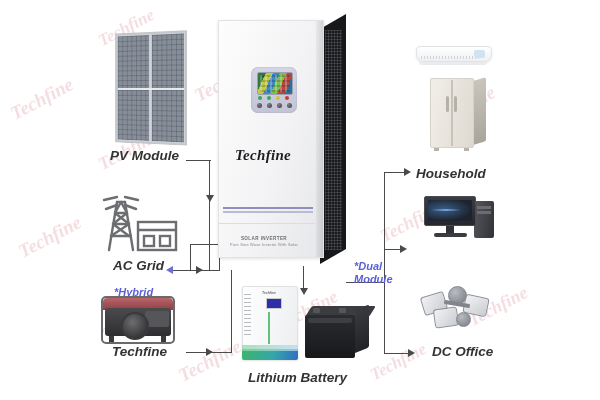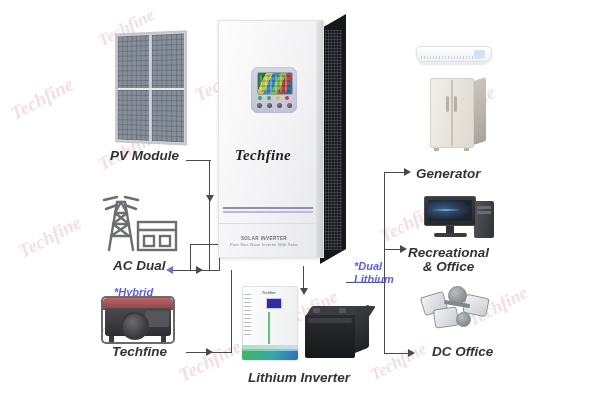--- a/index.html
+++ b/index.html
@@ -216,21 +216,21 @@
         <path d="M4 8 L17 5 M38 8 L25 5"></path>
       </g>
       <g stroke="#6d6e72" stroke-width="2.4" fill="none">
         <rect x="38" y="30" width="38" height="28"></rect>
         <path d="M38 38 L76 38"></path>
         <rect x="44" y="44" width="10" height="10"></rect>
         <rect x="60" y="44" width="10" height="10"></rect>
       </g>
     </svg>
   </div>
-  <div class="lbl big" style="left:113px;top:258px;">AC Dual</div>
+  <div class="lbl big" style="left:113px;top:258px;">AC Grid</div>
   <div class="sub" style="left:114px;top:286px;">*Hybrid</div>
 
   <div class="ln lnh" style="left:172px;top:270px;width:48px;"></div>
   <div class="ah ah-l" style="left:166px;top:266px;"></div>
   <div class="ah ah-r" style="left:196px;top:266px;"></div>
   <div class="ln lnv" style="left:219px;top:244px;height:27px;"></div>
   <div class="ln lnh" style="left:190px;top:244px;width:30px;"></div>
   <div class="ln lnv" style="left:190px;top:244px;height:26px;"></div>
 
   <div id="gen">
@@ -288,57 +288,53 @@
     <div class="base"></div>
   </div>
   <div id="leadbat">
     <div class="top"></div>
     <div class="side"></div>
     <div class="front"></div>
     <div class="hl"></div>
     <div class="term" style="left:8px;"></div>
     <div class="term" style="left:34px;"></div>
   </div>
-  <div class="lbl big" style="left:248px;top:370px;">Lithium Inverter</div>
+  <div class="lbl big" style="left:248px;top:370px;">Lithium Battery</div>
 
   <div class="ln lnv" style="left:303px;top:266px;height:26px;"></div>
   <div class="ah ah-d" style="left:300px;top:288px;"></div>
 
   <div id="ac">
     <div class="unit">
         <div class="vent"></div>
         <div class="disp"></div>
       </div>
     <div class="flap"></div>
   </div>
   <div id="fridge">
     <div class="side"></div>
     <div class="front"></div>
     <div class="split"></div>
     <div class="hdl"></div>
     <div class="hdl2"></div>
     <div class="foot" style="left:4px;"></div>
     <div class="foot" style="left:34px;"></div>
   </div>
-  <div class="lbl big" style="left:416px;top:166px;">Generator</div>
+  <div class="lbl big" style="left:416px;top:166px;">Household</div>
 
   <div id="pc">
     <div class="tower">
         <div class="bay" style="top:5px;"></div>
         <div class="bay" style="top:10px;"></div>
       </div>
     <div class="mon">
         <div class="scr"></div>
       </div>
     <div class="neck"></div>
     <div class="base"></div>
-  </div>
-  <div class="lbl big two" style="left:408px;top:246px;">
-    <span>Recreational</span><br>
-    <span>&amp; Office</span>
   </div>
 
   <div id="dcl">
     <div class="knob" style="left:28px;top:0px;width:17px;height:17px;"></div>
     <div class="flood" style="left:2px;top:8px;width:24px;height:19px;transform:rotate(-17deg);"></div>
     <div class="flood" style="left:14px;top:22px;width:24px;height:19px;transform:rotate(-8deg);"></div>
     <div class="flood" style="left:44px;top:10px;width:24px;height:19px;transform:rotate(12deg);"></div>
     <div class="knob" style="left:36px;top:26px;width:13px;height:13px;"></div>
     <div class="barm" style="left:24px;top:16px;width:26px;height:4px;transform:rotate(10deg);"></div>
   </div>
@@ -348,16 +344,16 @@
   <div class="ln lnh" style="left:384px;top:172px;width:24px;"></div>
   <div class="ah ah-r" style="left:404px;top:168px;"></div>
   <div class="ln lnh" style="left:384px;top:249px;width:20px;"></div>
   <div class="ah ah-r" style="left:400px;top:245px;"></div>
   <div class="ln lnh" style="left:384px;top:353px;width:28px;"></div>
   <div class="ah ah-r" style="left:408px;top:349px;"></div>
   <div class="ln lnh" style="left:346px;top:282px;width:39px;"></div>
 
   <div class="sub two" style="left:354px;top:260px;">
     <span>*Dual</span><br>
-    <span>Lithium</span>
+    <span>Module</span>
   </div>
 
 </div>
 
 </body></html>

